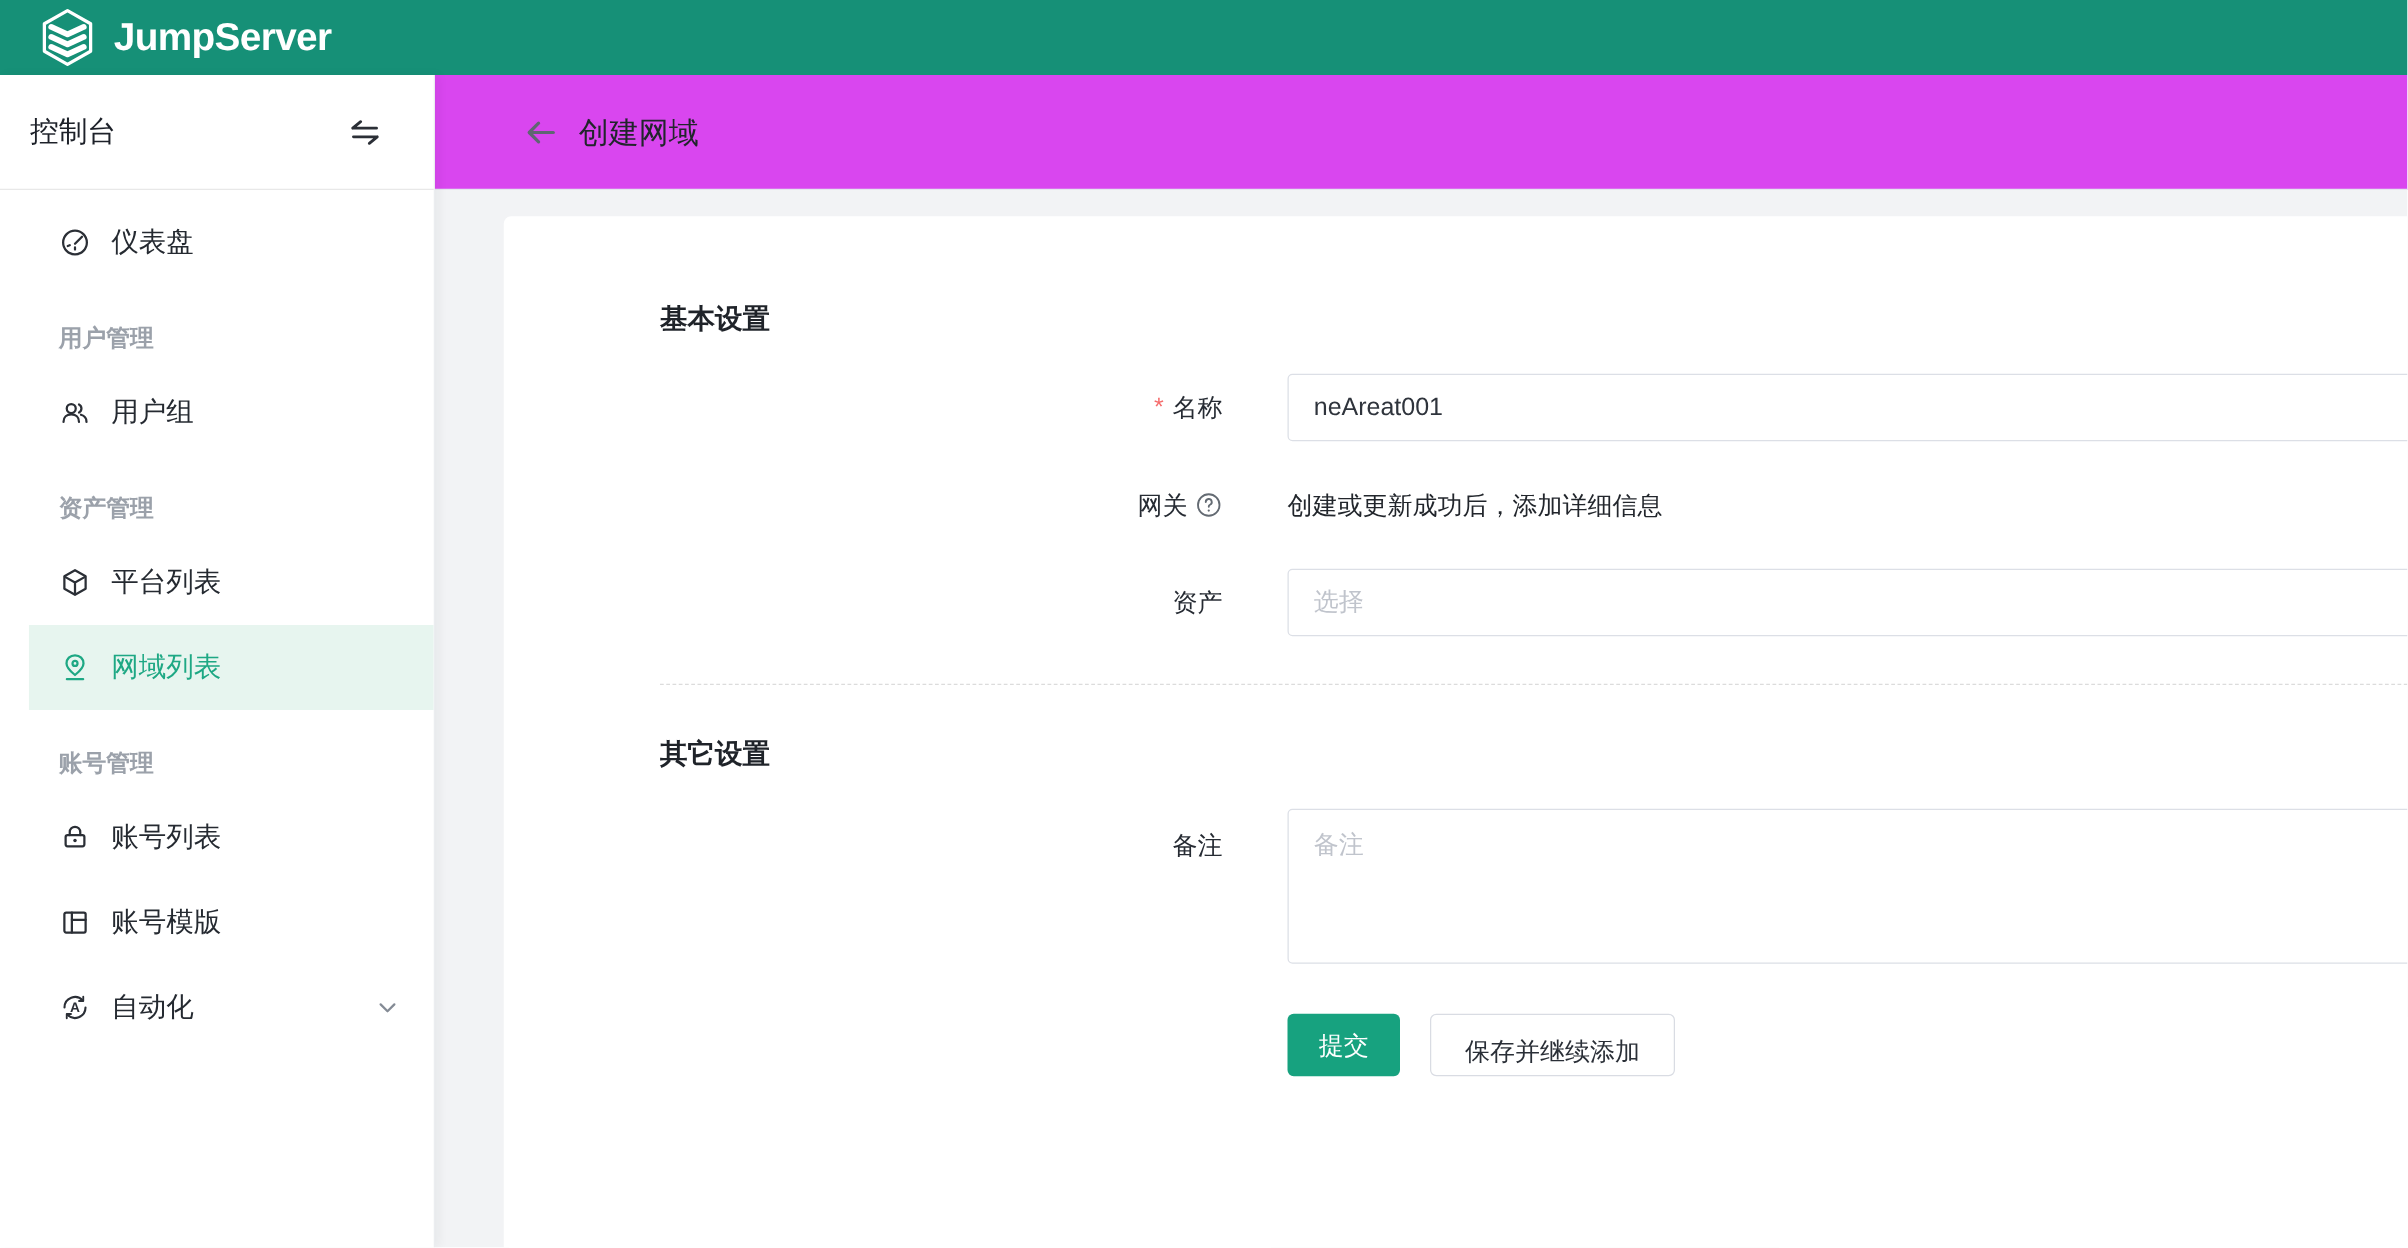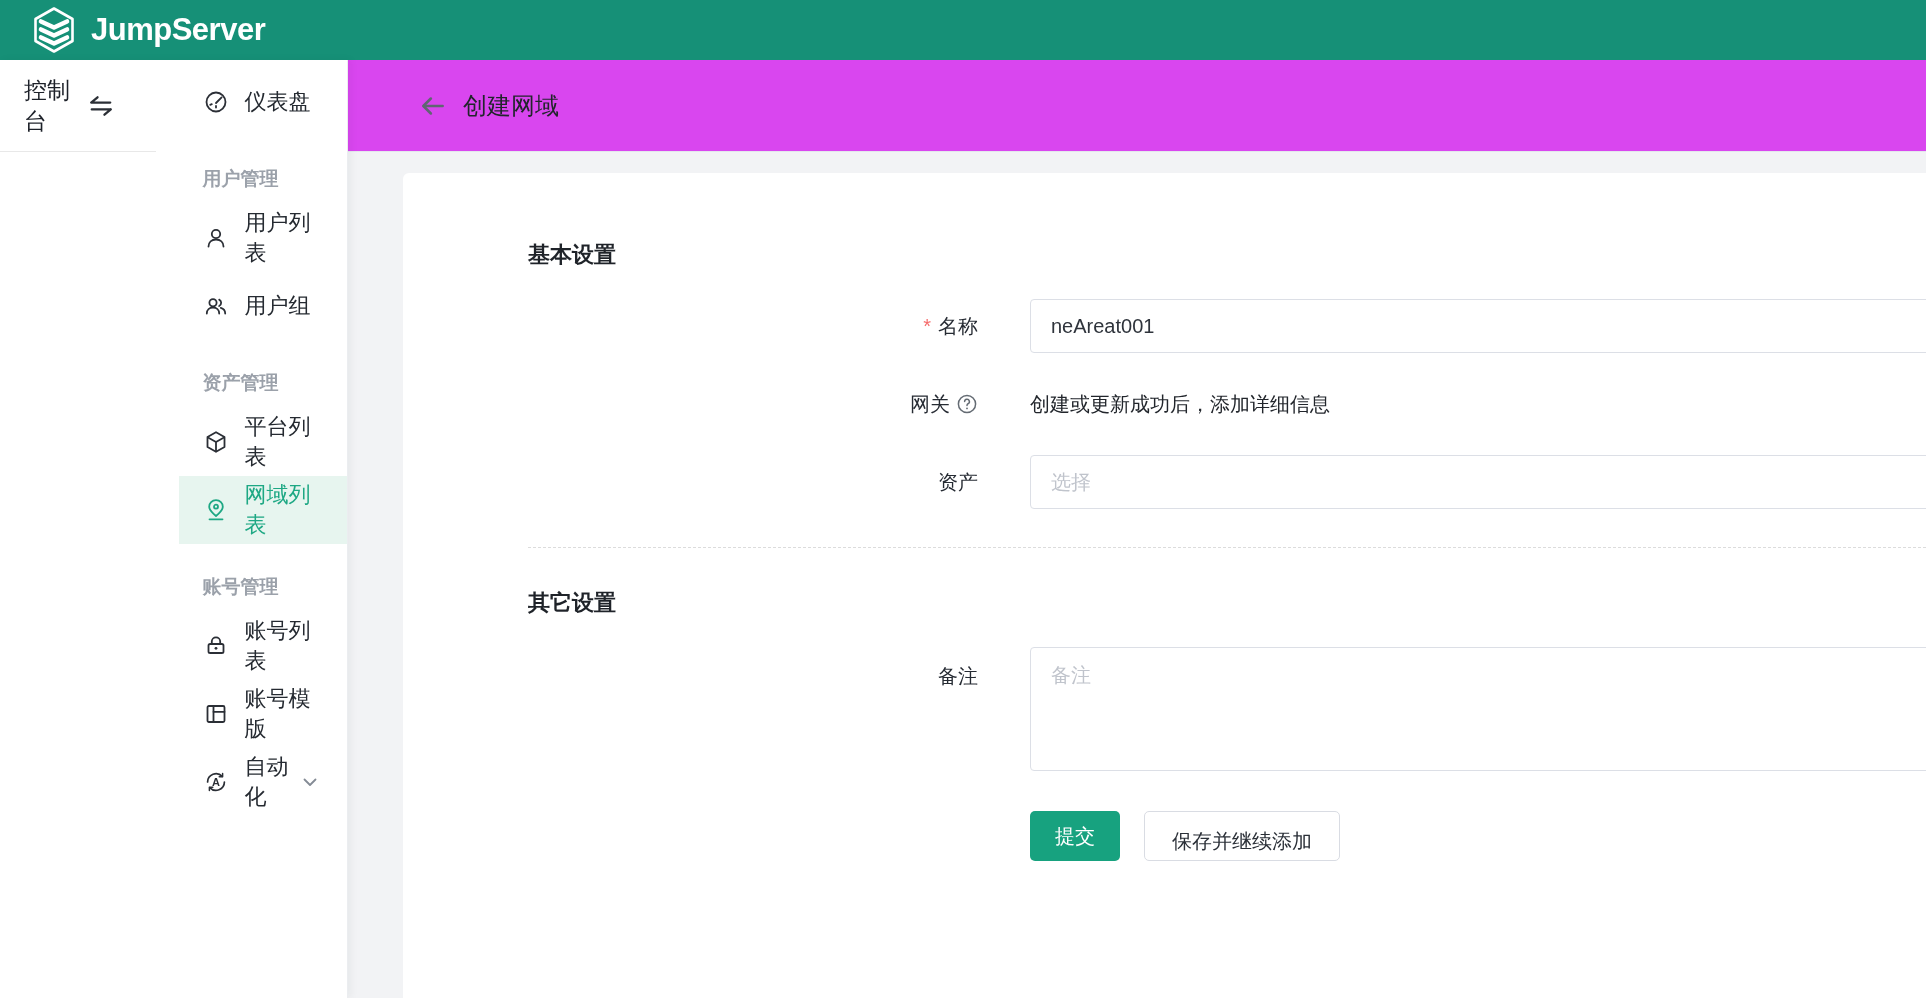--- a/index.html
+++ b/index.html
@@ -26,21 +26,21 @@
   .logo svg{display:block;}
   .brand{
     color:#fff;font-size:31px;font-weight:800;letter-spacing:-.5px;
   }
   
   .shell{display:flex;height:938px;}
   .sidebar{
     width:348px;min-width:348px;background:#fff;
     border-right:1px solid #ebedf0;
     box-shadow:3px 0 8px rgba(29,35,41,.05);
-    z-index:2;display:flex;flex-direction:row;
+    z-index:2;display:flex;flex-direction:column;
   }
   .sidebar-header{
     height:92px;display:flex;align-items:center;
     padding:0 40px 0 24px;border-bottom:1px solid #e8e8e8;
   }
   .sidebar-title{font-size:23px;font-weight:500;color:#1d2129;}
   .collapse-btn{margin-left:auto;cursor:pointer;display:flex;}
   .menu{padding-top:8px;overflow:hidden;margin-left:23px;}
   .menu-section{
     height:68px;display:flex;align-items:flex-end;
@@ -146,29 +146,20 @@
             <path d="M7.2 15.8 l1.6 -0.6 M13 18.6 v-1.7"></path>
           </svg>
         </span>
         <span class="mi-label">仪表盘</span>
       </div>
 
       <div class="menu-section">用户管理</div>
       <div class="menu-item">
         <span class="mi-icon">
           <svg width="26" height="26" viewBox="0 0 26 26" fill="none" stroke="currentColor" stroke-width="1.8">
-            <circle cx="13" cy="9" r="4.2"></circle>
-            <path d="M5.5 21.5 c0-4.4 3.2-7 7.5-7 s7.5 2.6 7.5 7"></path>
-          </svg>
-        </span>
-        <span class="mi-label">用户列表</span>
-      </div>
-      <div class="menu-item">
-        <span class="mi-icon">
-          <svg width="26" height="26" viewBox="0 0 26 26" fill="none" stroke="currentColor" stroke-width="1.8">
             <circle cx="10" cy="9.8" r="3.6"></circle>
             <path d="M3.8 20.5 c0-3.8 2.7-6 6.2-6 s6.2 2.2 6.2 6"></path>
             <path d="M16.2 6.6 a3.6 3.6 0 0 1 0 6.4"></path>
             <path d="M17.8 14.8 c2.6 0.7 4.4 2.8 4.4 5.7"></path>
           </svg>
         </span>
         <span class="mi-label">用户组</span>
       </div>
 
       <div class="menu-section">资产管理</div>

